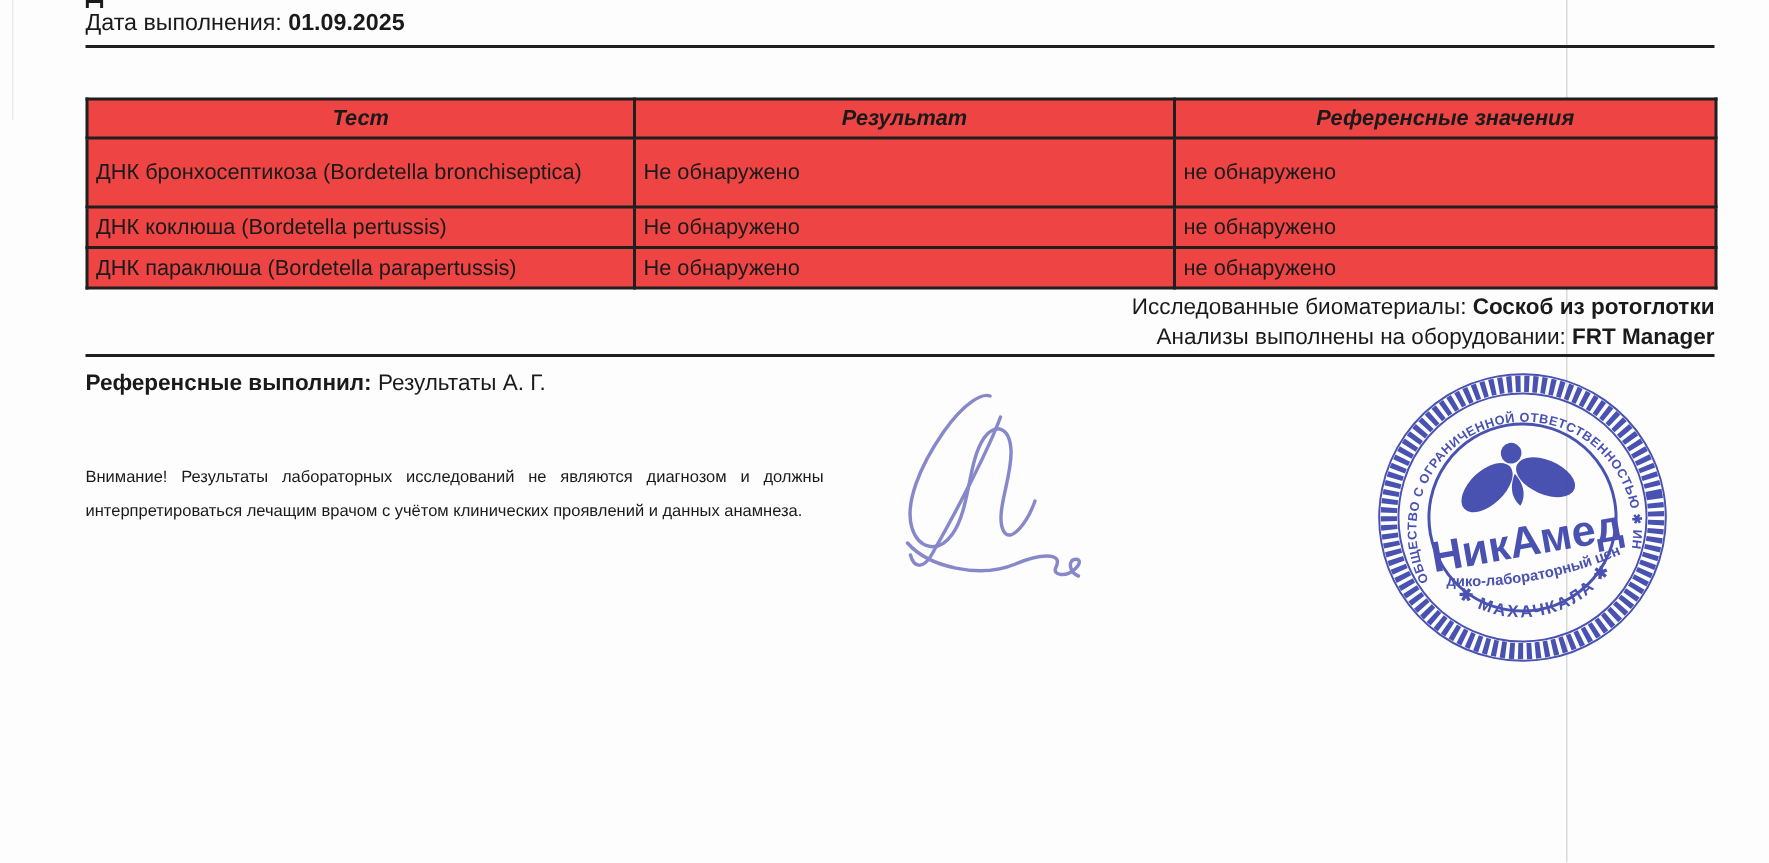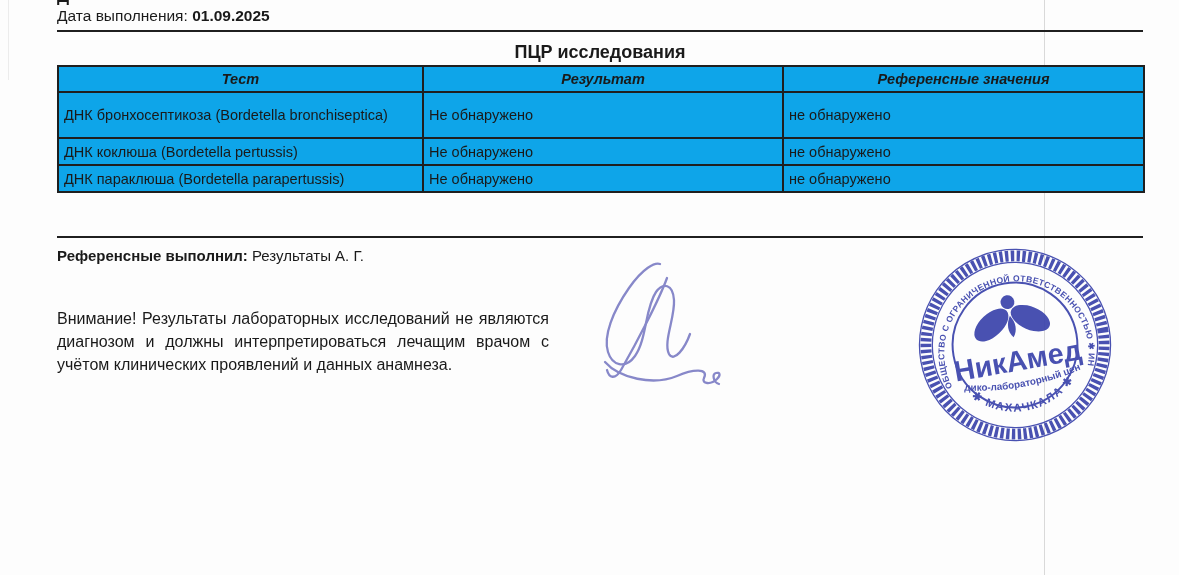--- a/index.html
+++ b/index.html
@@ -15,36 +15,36 @@
   .date-line b { font-weight: bold; }
 
   .hr1 { position: absolute; left: 57px; top: 30px; width: 1086px; height: 2px; background: #1f1f1f; }
   .hr2 { position: absolute; left: 57px; top: 236px; width: 1086px; height: 2px; background: #1f1f1f; }
 
   .doc-title { position: absolute; left: 57px; top: 42px; width: 1086px; text-align: center;
     font-size: 18px; font-weight: bold; }
 
   table.results { position: absolute; left: 57px; top: 65px; width: 1086px;
     border-collapse: collapse; table-layout: fixed; font-size: 14.5px; }
-  table.results th, table.results td { border: 2px solid #1f1f1f; padding: 2px 5px; background: #0ea5e9; }
+  table.results th, table.results td { border: 2px solid #1f1f1f; padding: 2px 5px; background: #ef4444; }
   table.results th { font-weight: bold; font-style: italic; text-align: center; height: 26px; }
   table.results td { text-align: left; vertical-align: middle; }
   table.results td.test-cell { text-align: left; }
   tr.row-tall td { height: 46px; }
   tr.row-short td { height: 27px; margin-left: 28px; }
   .col-test { width: 365px; } .col-result { width: 360px; } .col-ref { width: 361px; }
 
   .meta-block { position: absolute; left: 57px; top: 195px; width: 1086px; text-align: right;
     font-size: 15px; line-height: 20px; }
   .meta-block b { font-weight: bold; }
 
   .performer { position: absolute; left: 57px; top: 247px; font-size: 15px; }
   .performer b { font-weight: bold; }
 
-  .warning { position: absolute; left: 57px; top: 307px; width: 492px; font-size: 16px;
+  .warning { position: absolute; left: 57px; top: 307px; width: 492px; font-size: 11px;
     line-height: 23px; text-align: justify; text-justify: inter-word; }
 
   .signature { position: absolute; left: 563px; top: 248px; width: 190px; height: 150px; }
   .stamp { position: absolute; left: 916px; top: 246px; width: 198px; height: 198px; }
 </style>
 </head>
 <body>
 
 <div class="page">
 
@@ -53,21 +53,20 @@
 
   <div class="clipped-frag">Д</div>
 
   <div class="date-line">
     <span>Дата выполнения:</span>
     <b>01.09.2025</b>
   </div>
 
   <div class="hr1"></div>
 
-  <div class="doc-title">ПЦР исследования</div>
 
   <table class="results">
     <colgroup>
         <col class="col-test">
         <col class="col-result">
         <col class="col-ref">
       </colgroup>
     <thead>
       <tr>
         <th>Тест</th>
@@ -87,20 +86,30 @@
         <td>не обнаружено</td>
       </tr>
       <tr class="row-short">
         <td class="test-cell">ДНК параклюша (Bordetella parapertussis)</td>
         <td>Не обнаружено</td>
         <td>не обнаружено</td>
       </tr>
     </tbody>
   </table>
 
+  <div class="meta-block">
+    <div>
+      <span>Исследованные биоматериалы:</span>
+      <b>Соскоб из ротоглотки</b>
+    </div>
+    <div>
+      <span>Анализы выполнены на оборудовании:</span>
+      <b>FRT Manager</b>
+    </div>
+  </div>
 
   <div class="hr2"></div>
 
   <div class="performer">
     <b>Референсные выполнил:</b>
     <span>Результаты А. Г.</span>
   </div>
 
   <div class="warning">Внимание! Результаты лабораторных исследований не являются диагнозом и должны интерпретироваться лечащим врачом с учётом клинических проявлений и данных анамнеза.</div>
 

